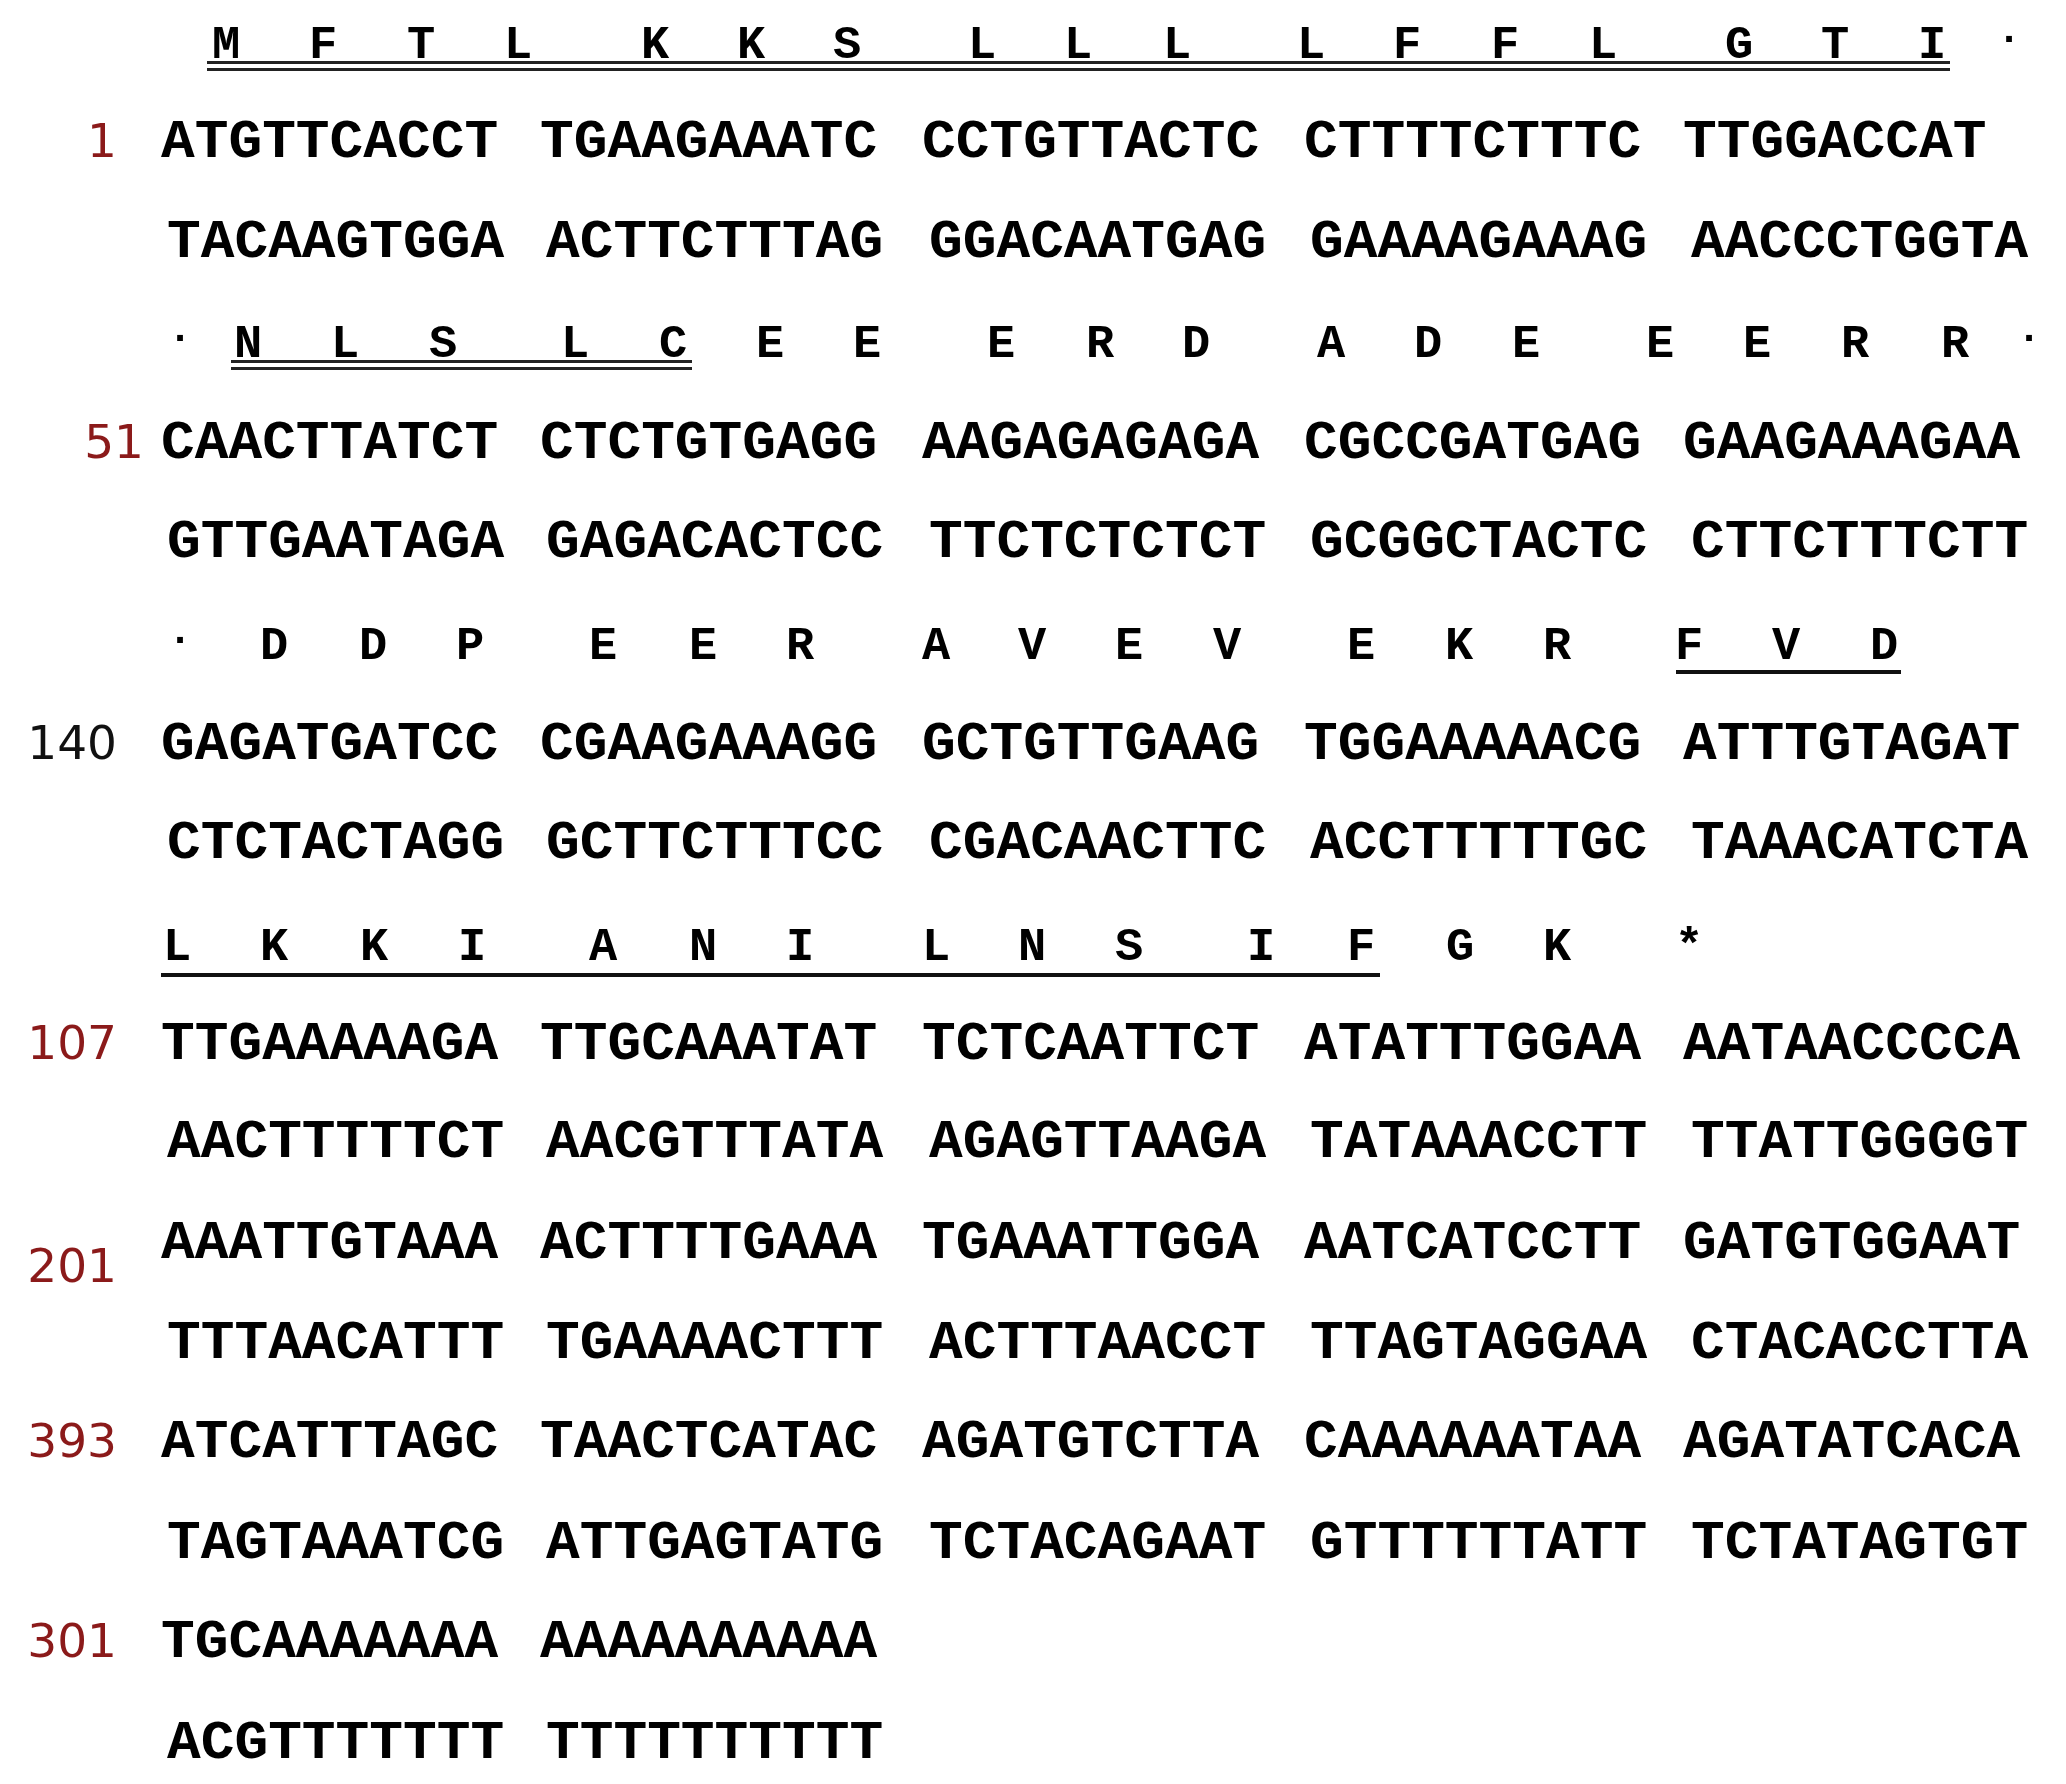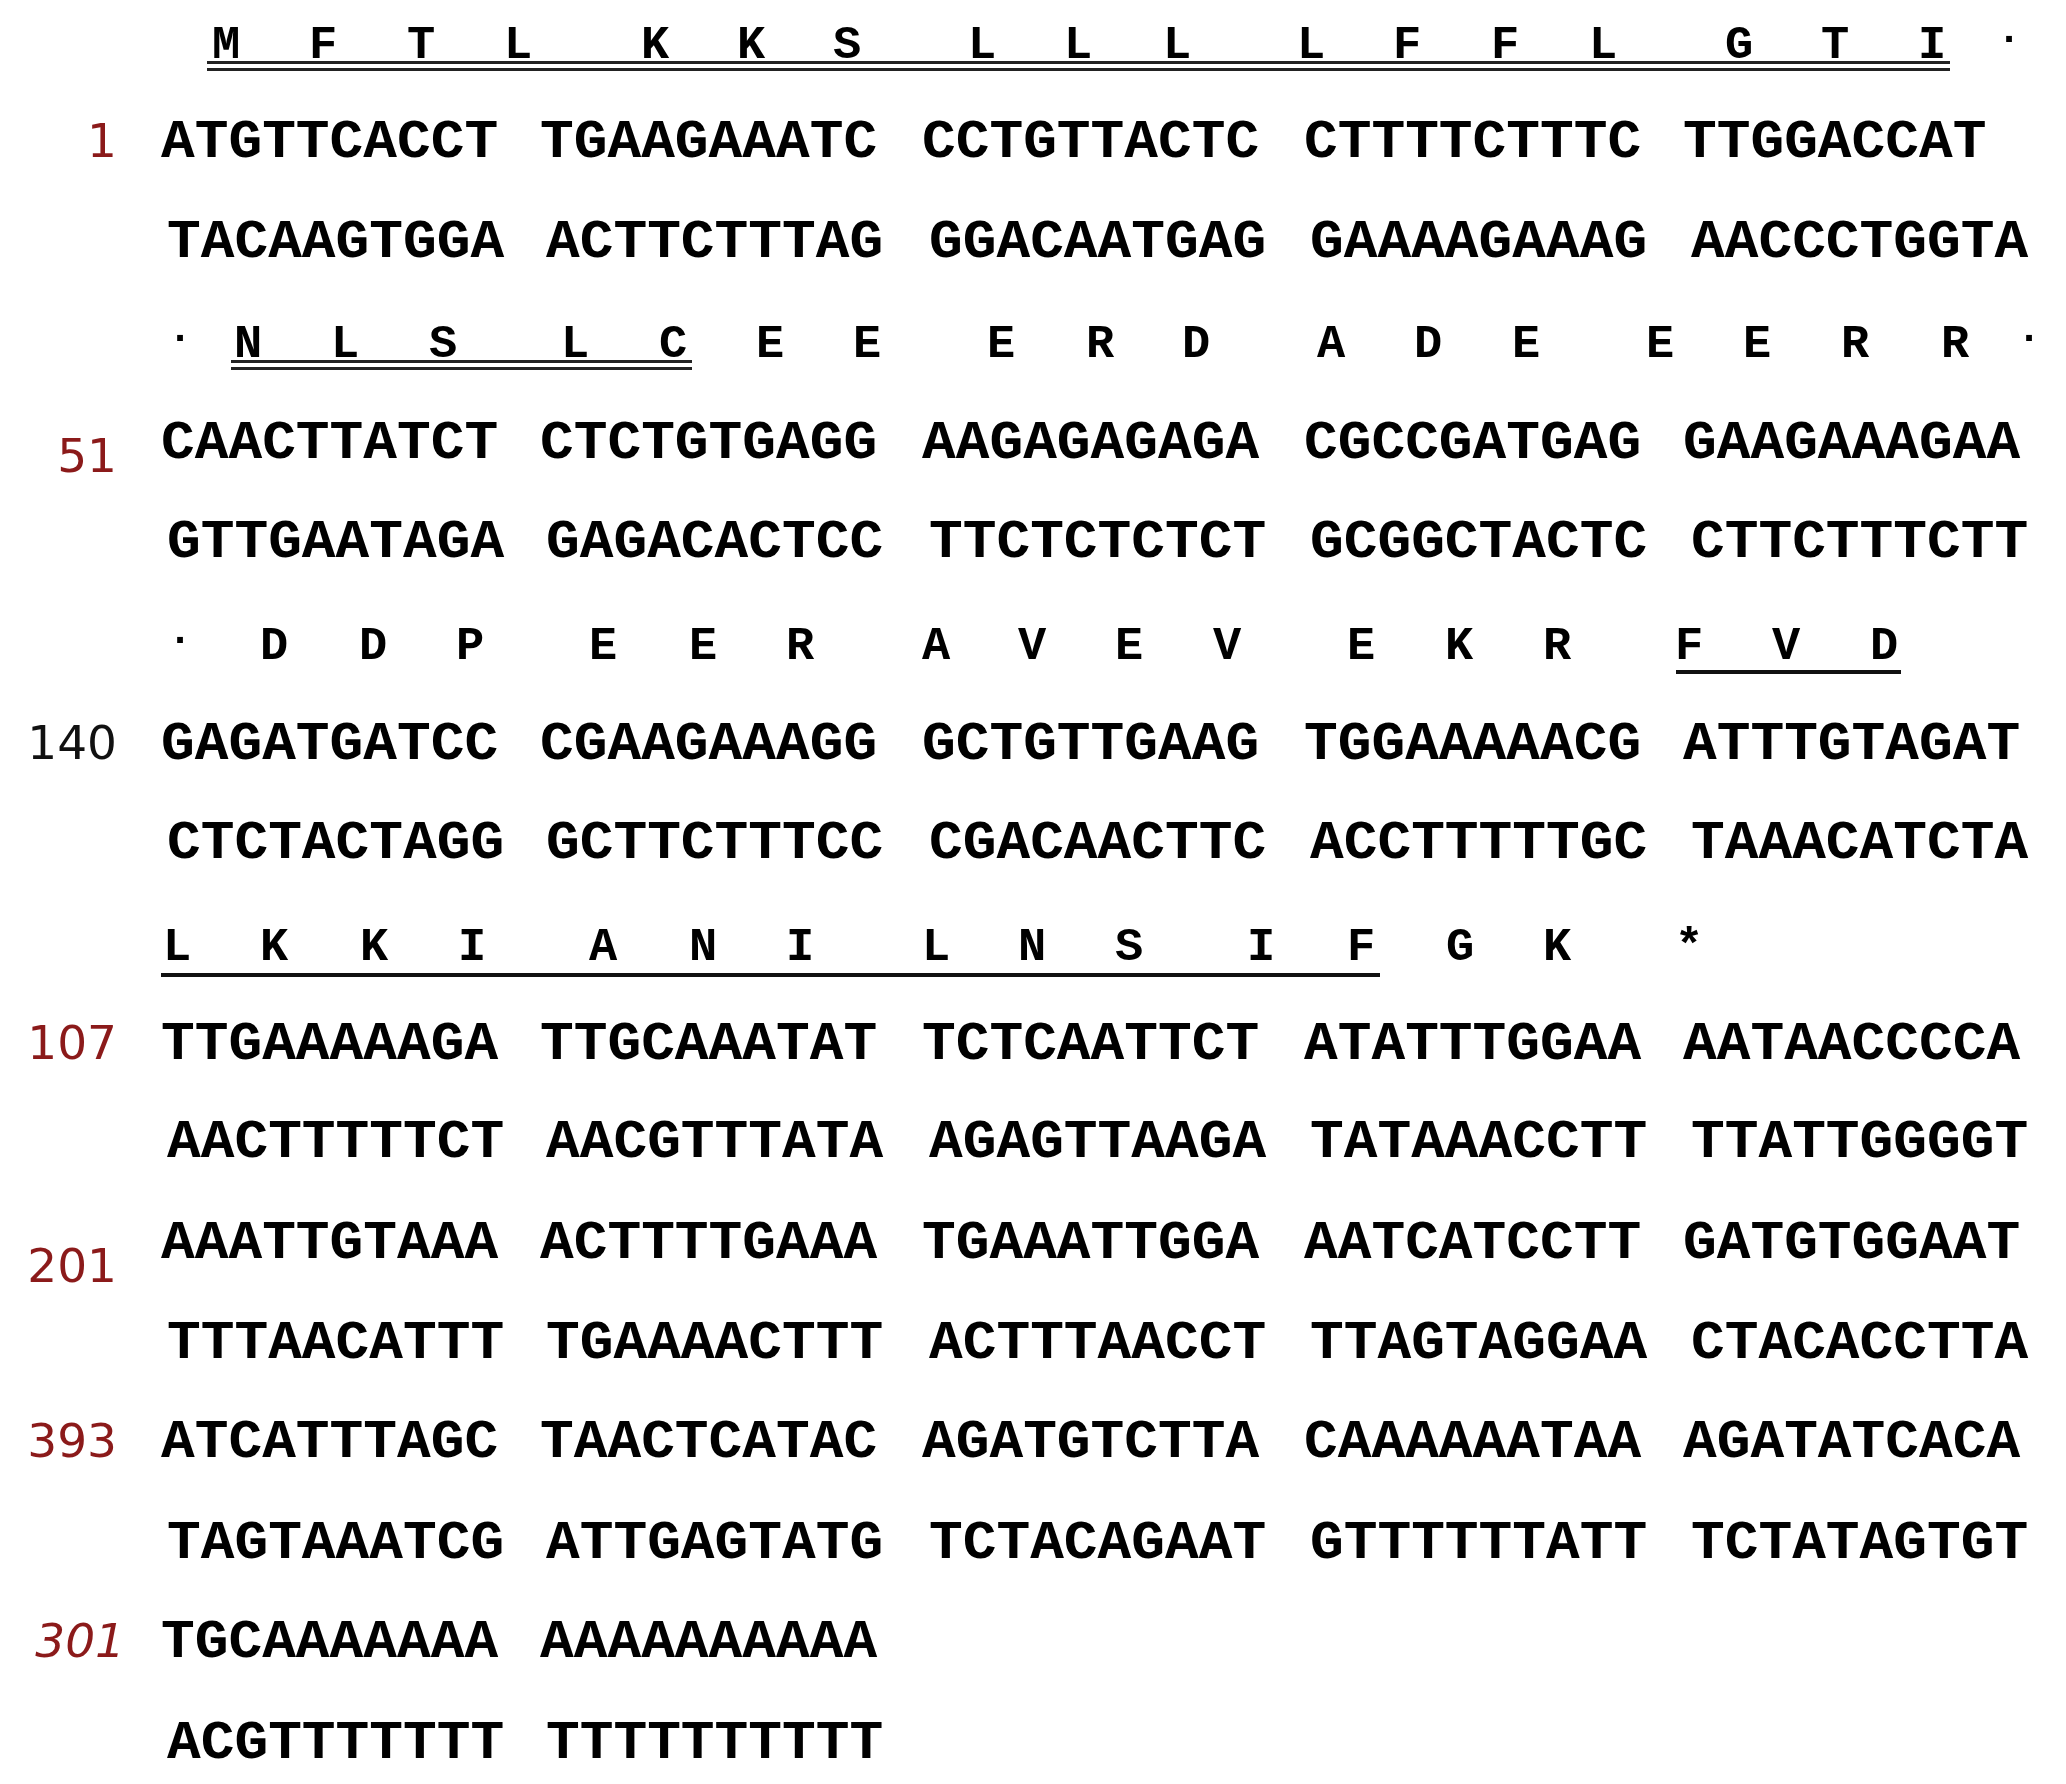--- a/index.html
+++ b/index.html
@@ -88,21 +88,21 @@
       <span class="aa" style="left: 1428px; top: 321px;">D</span>
       <span class="aa" style="left: 1526px; top: 321px;">E</span>
       <span class="aa" style="left: 1660px; top: 321px;">E</span>
       <span class="aa" style="left: 1757px; top: 321px;">E</span>
       <span class="aa" style="left: 1855px; top: 321px;">R</span>
       <span class="aa" style="left: 1955px; top: 321px;">R</span>
       <span class="aa dot" style="left: 2029px; top: 318px;">·</span>
     </div>
   <div class="underline-double" style="left:231px; width:461px; top:360px;"></div>
 
-  <div class="line-number red" style="left:0px; top:432px;">51</div>
+  <div class="line-number red" style="left:0px; top:418px;padding-left:27px;">51</div>
   <div class="nt-row" style="top:418px;">
     <span class="nt-block" style="left:161px;">CAACTTATCT</span>
     <span class="nt-block" style="left:540px;">CTCTGTGAGG</span>
     <span class="nt-block" style="left:922px;">AAGAGAGAGA</span>
     <span class="nt-block" style="left:1304px;">CGCCGATGAG</span>
     <span class="nt-block" style="left:1683px;">GAAGAAAGAA</span>
   </div>
   <div class="nt-row" style="top:517px;">
     <span class="nt-block" style="left:167px;">GTTGAATAGA</span>
     <span class="nt-block" style="left:546px;">GAGACACTCC</span>
@@ -208,21 +208,21 @@
     <span class="nt-block" style="left:1683px;">AGATATCACA</span>
   </div>
   <div class="nt-row" style="top:1518px;">
     <span class="nt-block" style="left:167px;">TAGTAAATCG</span>
     <span class="nt-block" style="left:546px;">ATTGAGTATG</span>
     <span class="nt-block" style="left:929px;">TCTACAGAAT</span>
     <span class="nt-block" style="left:1310px;">GTTTTTTATT</span>
     <span class="nt-block" style="left:1691px;">TCTATAGTGT</span>
   </div>
 
-  <div class="line-number red" style="left:8px; top:1617px;font-style:italic;">301</div>
+  <div class="line-number red" style="left:0px; top:1617px;">301</div>
   <div class="nt-row" style="top:1617px;">
     <span class="nt-block" style="left:161px;">TGCAAAAAAA</span>
     <span class="nt-block" style="left:540px;">AAAAAAAAAA</span>
   </div>
   <div class="nt-row" style="top:1718px;">
     <span class="nt-block" style="left:167px;">ACGTTTTTTT</span>
     <span class="nt-block" style="left:546px;">TTTTTTTTTT</span>
   </div>
 </div>
 

